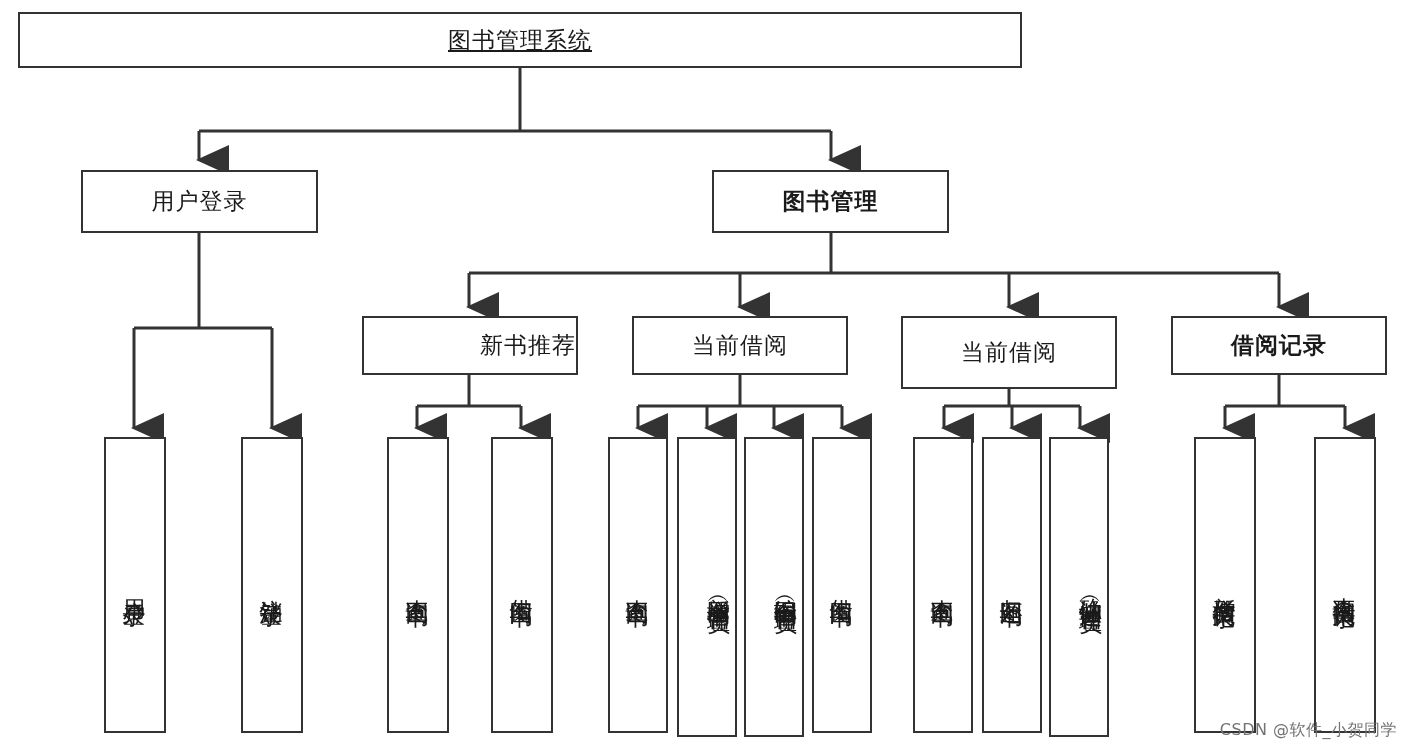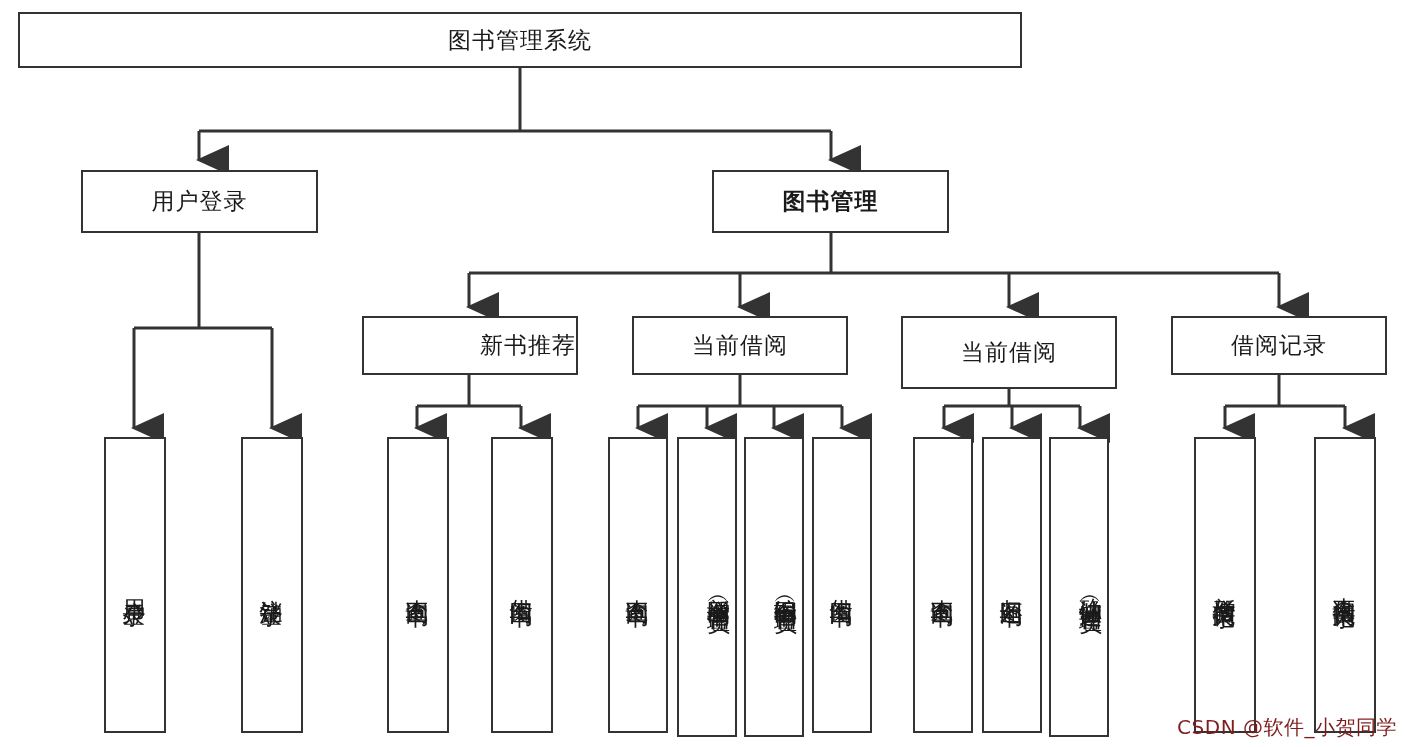--- a/index.html
+++ b/index.html
@@ -49,22 +49,22 @@
     padding-top: 0;
   }
   .node-label {
     display: block;
     white-space: nowrap;
   }
   #watermark {
     position: absolute;
     right: 8px;
     bottom: 6px;
-    font-size: 20px;
-    color: #7f1d1d;
+    font-size: 16px;
+    color: #737373;
     letter-spacing: 0.5px;
     user-select: none;
     white-space: nowrap;
   }
 </style>
 </head>
 <body>
 
 <svg id="diagram" viewBox="0 0 1405 747" xmlns="http://www.w3.org/2000/svg">
   <defs>
@@ -109,41 +109,41 @@
     <path d="M 1012 406 L 1012 428" marker-end="url(#arrow)"></path>
     <path d="M 1080 406 L 1080 428" marker-end="url(#arrow)"></path>
 
     <path d="M 1279 375 L 1279 406"></path>
     <path d="M 1225 406 L 1345 406"></path>
     <path d="M 1225 406 L 1225 428" marker-end="url(#arrow)"></path>
     <path d="M 1345 406 L 1345 428" marker-end="url(#arrow)"></path>
   </g>
 </svg>
 
-<div class="node horiz" style="left:18px; top:12px; width:1004px; height:56px;">
+<div class="node horiz" style="left:18px; top:12px; width:1004px; height:56px;text-decoration:underline;">
   <span class="node-label">图书管理系统</span>
 </div>
 
 <div class="node horiz" style="left:81px; top:170px; width:237px; height:63px;">
   <span class="node-label">用户登录</span>
 </div>
 <div class="node horiz" style="left:712px; top:170px; width:237px; height:63px;font-weight:bold;">
   <span class="node-label">图书管理</span>
 </div>
 
 <div class="node horiz" style="left:362px; top:316px; width:216px; height:59px;justify-content:flex-end;">
   <span class="node-label">新书推荐</span>
 </div>
 <div class="node horiz" style="left:632px; top:316px; width:216px; height:59px;">
   <span class="node-label">当前借阅</span>
 </div>
 <div class="node horiz" style="left:901px; top:316px; width:216px; height:73px;">
   <span class="node-label">当前借阅</span>
 </div>
-<div class="node horiz" style="left:1171px; top:316px; width:216px; height:59px;">
+<div class="node horiz" style="left:1171px; top:316px; width:216px; height:59px;font-weight:bold;">
   <span class="node-label">借阅记录</span>
 </div>
 
 <div class="node vert centered" style="left:104px; top:437px; width:62px; height:296px;">
   <span class="node-label">用户登录</span>
 </div>
 <div class="node vert centered" style="left:241px; top:437px; width:62px; height:296px;">
   <span class="node-label">注销登录</span>
 </div>
 

